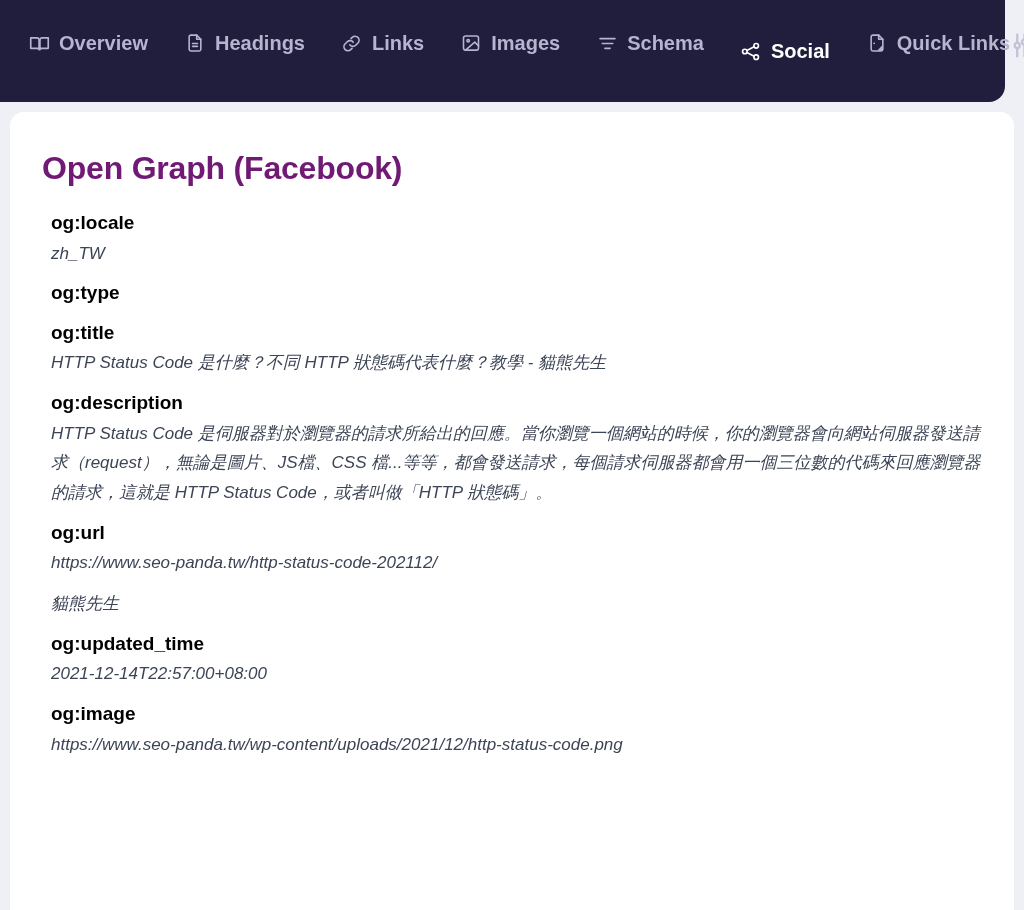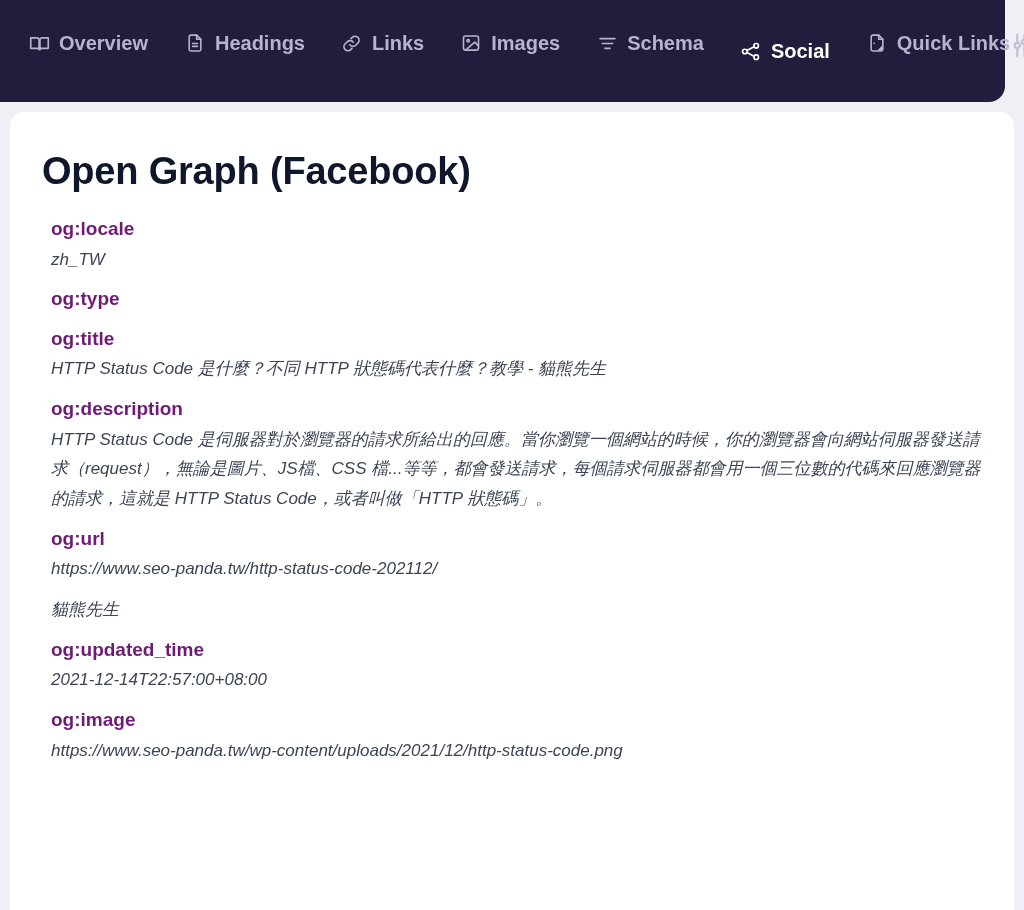--- a/index.html
+++ b/index.html
@@ -63,30 +63,30 @@
     position: absolute;
     top: 112px; left: 10px;
     width: 1004px;
     height: 820px;
     background: #ffffff;
     border-radius: 14px;
     padding: 38px 30px 0 30px;
     overflow: hidden;
   }
   .section-title {
-    color: #0f172a;
-    font-size: 38px;
+    color: #701a75;
+    font-size: 32px;
     font-weight: bold;
     margin: 0 0 22px 2px;
     letter-spacing: -0.2px;
   }
   .prop-list { padding-left: 11px; }
   .prop { margin-bottom: 11px; }
   .prop-key {
-    color: #701a75;
+    color: #000000;
     font-size: 19px;
     font-weight: bold;
     line-height: 1.5;
     margin-bottom: 1px;
   }
   .prop-value {
     color: #3c4455;
     font-size: 17px;
     line-height: 1.75;
     word-break: break-word;

